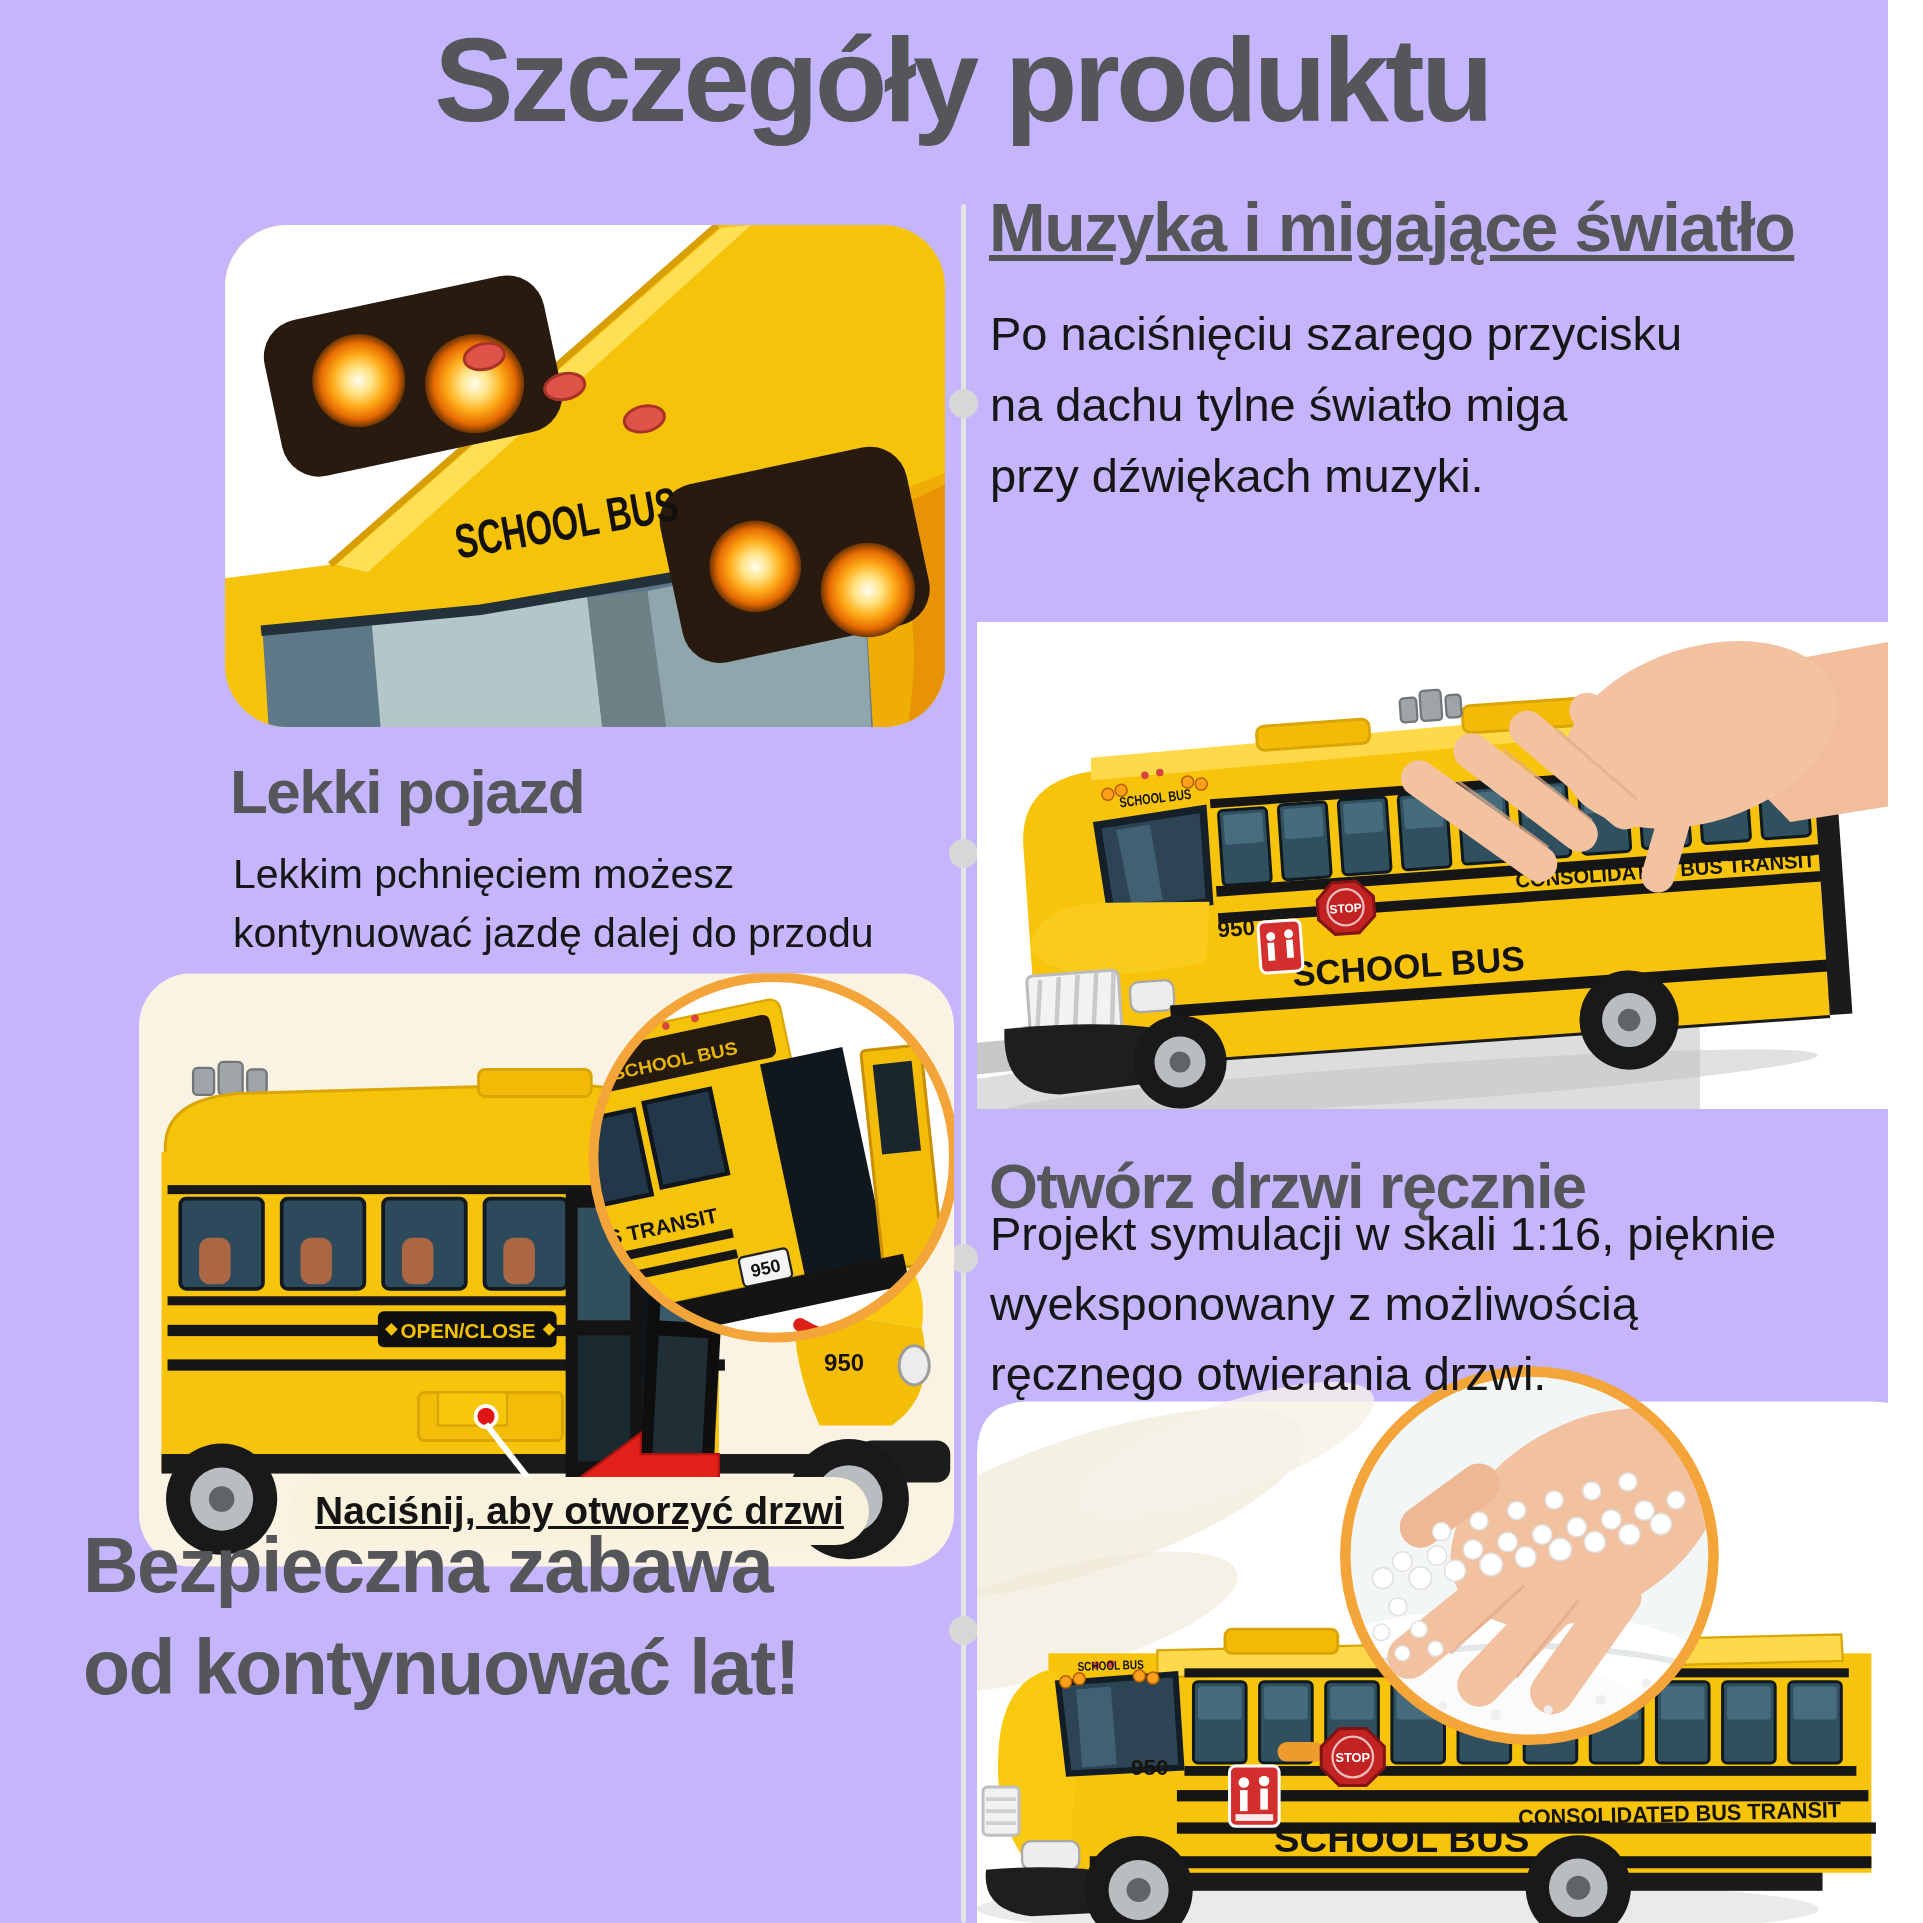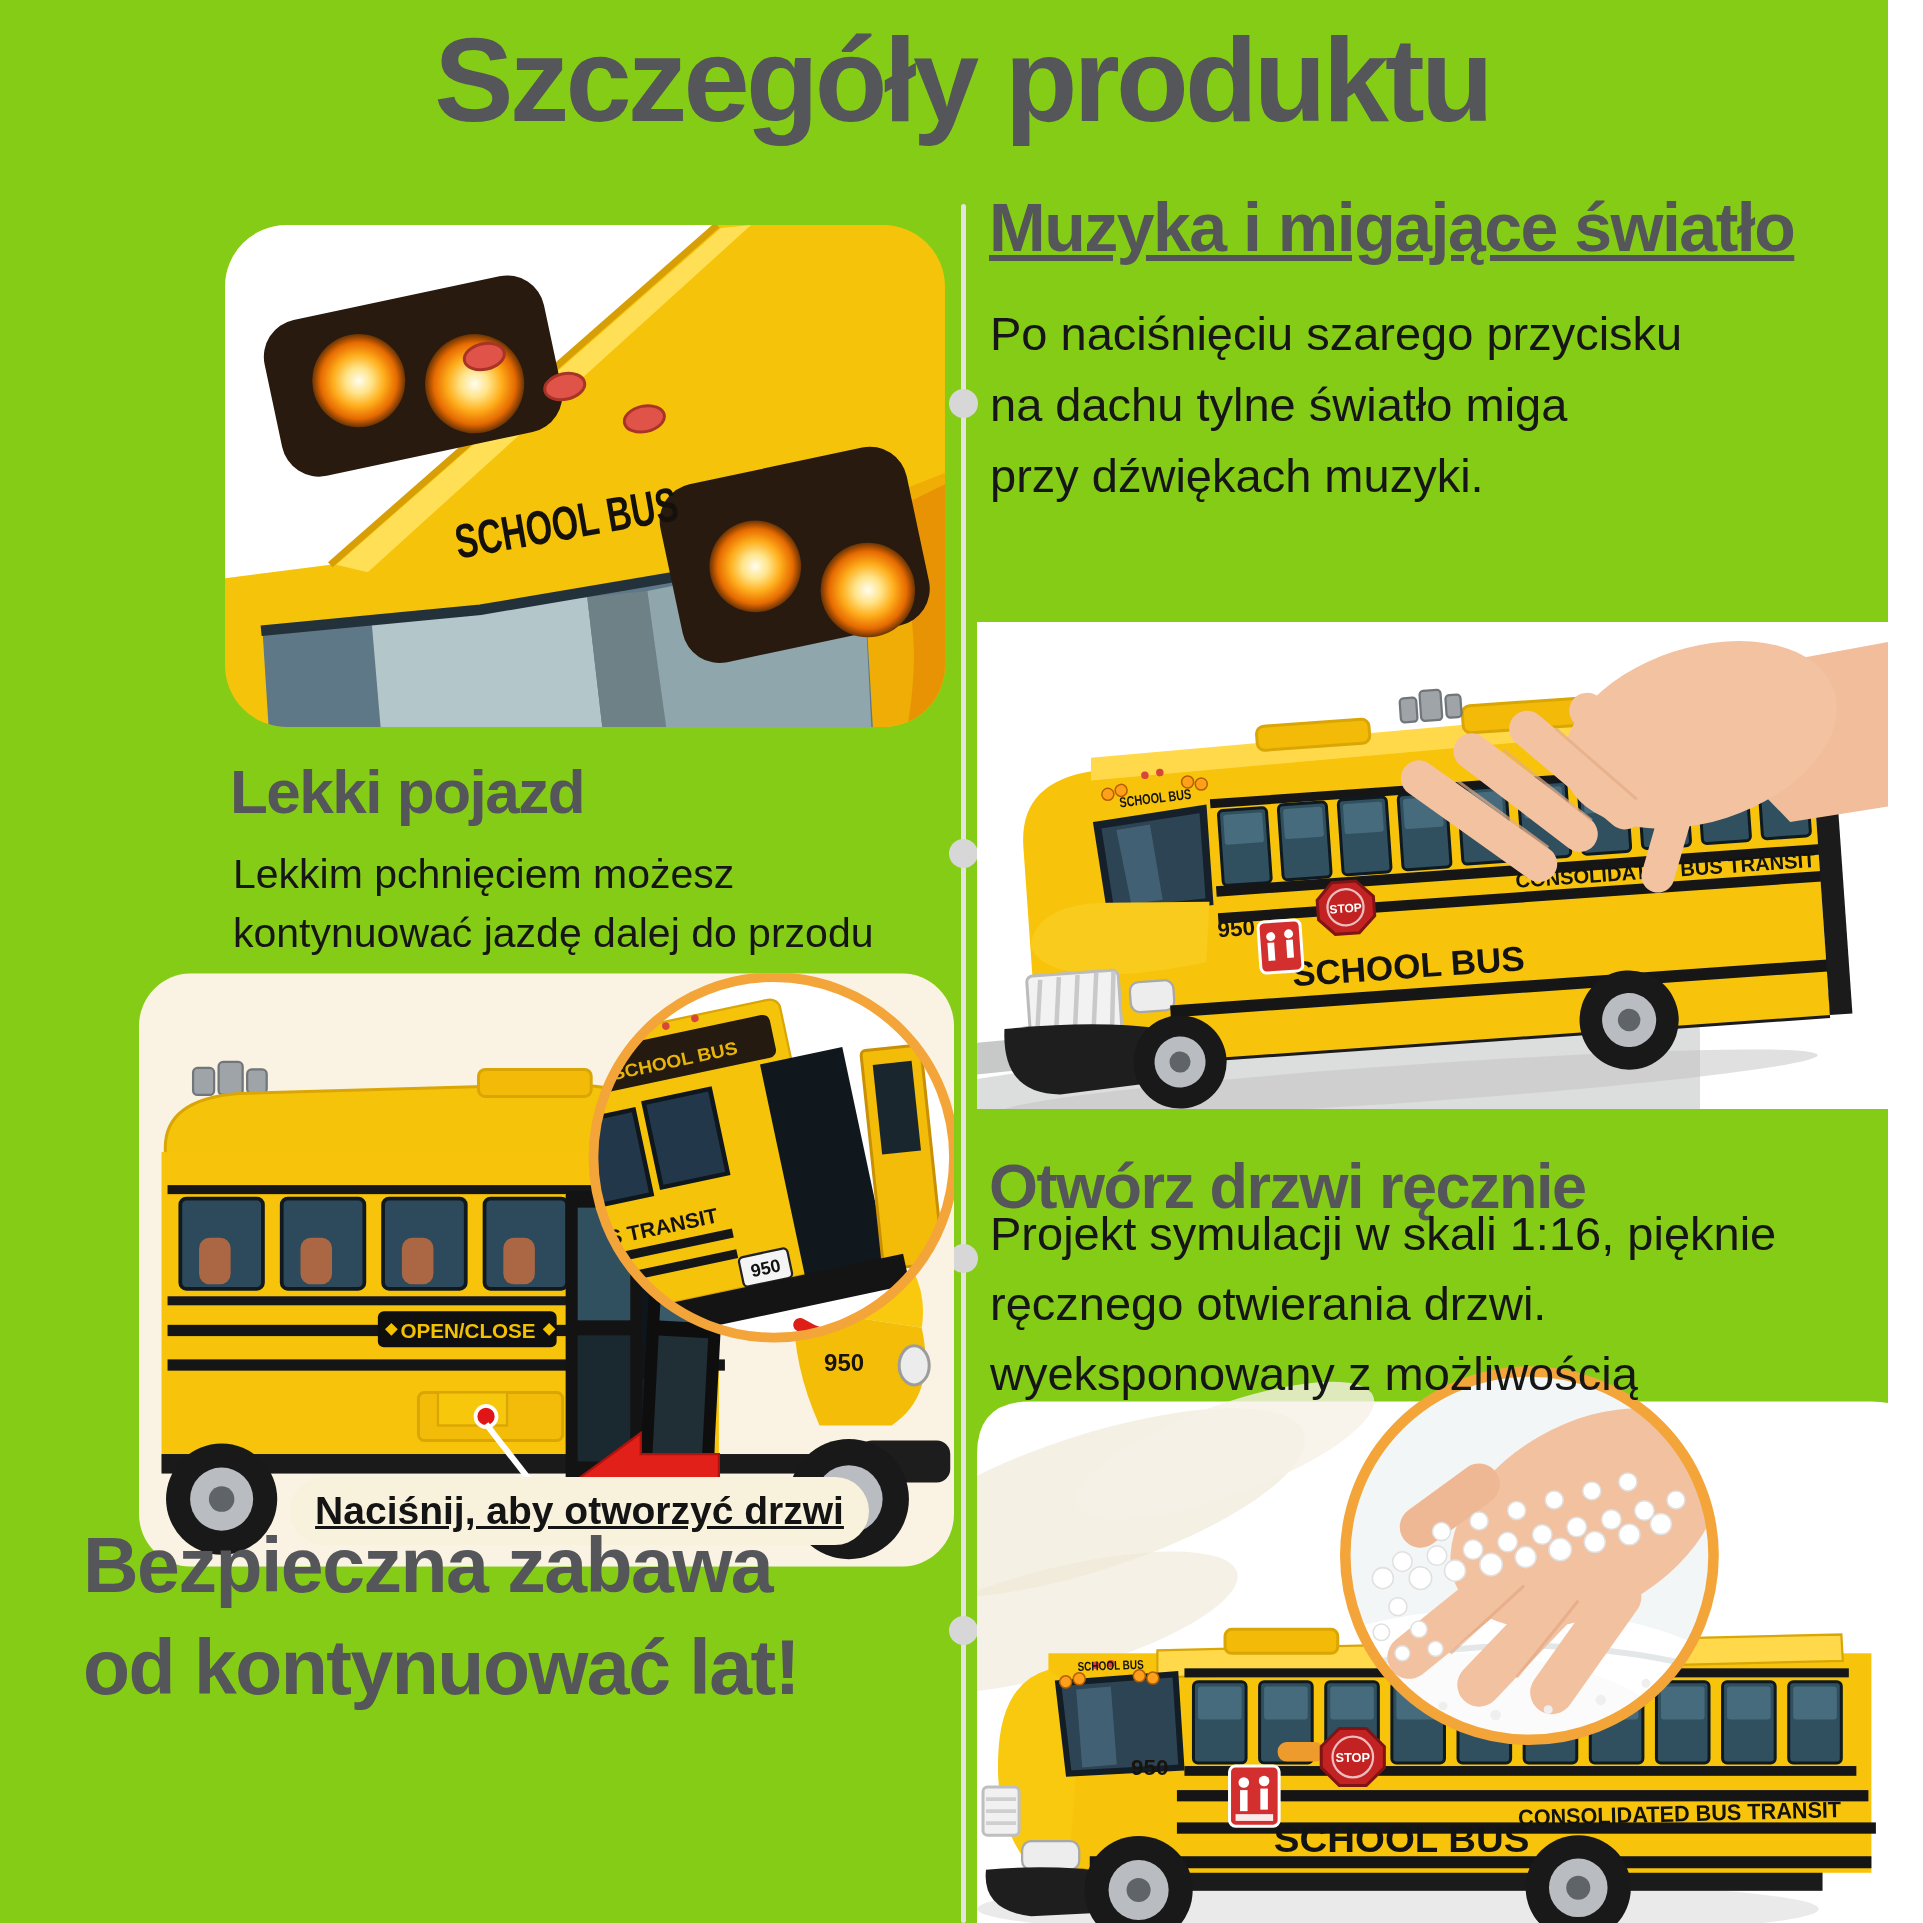--- a/index.html
+++ b/index.html
@@ -1,16 +1,16 @@
 <!DOCTYPE html>
 <html style="font-size:12px"><head>
 <meta charset="utf-8">
 <style>
   html,body{margin:0;padding:0;background:#ffffff;}
-  .canvas{position:relative;width:1888px;height:1924px;background:#84cc16;overflow:hidden;
+  .canvas{position:relative;width:1888px;height:1924px;background:#c4b5fd;overflow:hidden;
           font-family:"Liberation Sans",sans-serif;}
   .page-title{position:absolute;left:0;top:10.5px;width:1924px;text-align:center;
           font-size:119px;font-weight:700;letter-spacing:-3.8px;color:#55565a;}
   .divider{position:absolute;left:961px;top:204px;width:5.3px;height:1719px;background:#e3e3e3;border-radius:3px;}
   .divider-dot{position:absolute;left:949px;width:29px;height:29px;border-radius:50%;background:#d7d7d7;}
   .h-sec{position:absolute;font-weight:700;color:#55565a;letter-spacing:-1.5px;white-space:nowrap;}
   .h-music{left:989px;top:188px;font-size:68px;text-decoration:underline;}
   .h-light{left:230px;top:756px;font-size:62px;}
   .h-door{left:989px;top:1106px;font-size:63px;margin-top:44px;}
   .body-text{position:absolute;color:#161616;white-space:nowrap;}
@@ -470,22 +470,22 @@
 
   <div class="h-sec h-light">Lekki pojazd</div>
   <div class="body-text b-light">
     <div>Lekkim pchnięciem możesz</div>
     <div>kontynuować jazdę dalej do przodu</div>
   </div>
 
   <div class="h-sec h-door">Otwórz drzwi ręcznie</div>
   <div class="body-text b-door">
     <div>Projekt symulacji w skali 1:16, pięknie</div>
+    <div>wyeksponowany z możliwością</div>
     <div>ręcznego otwierania drzwi.</div>
-    <div>wyeksponowany z możliwością</div>
   </div>
 
   <div class="door-pill">
     <span>Naciśnij, aby otworzyć drzwi</span>
   </div>
 
   <div class="safe-heading">
     <div>Bezpieczna zabawa</div>
     <div>od kontynuować lat!</div>
   </div>

